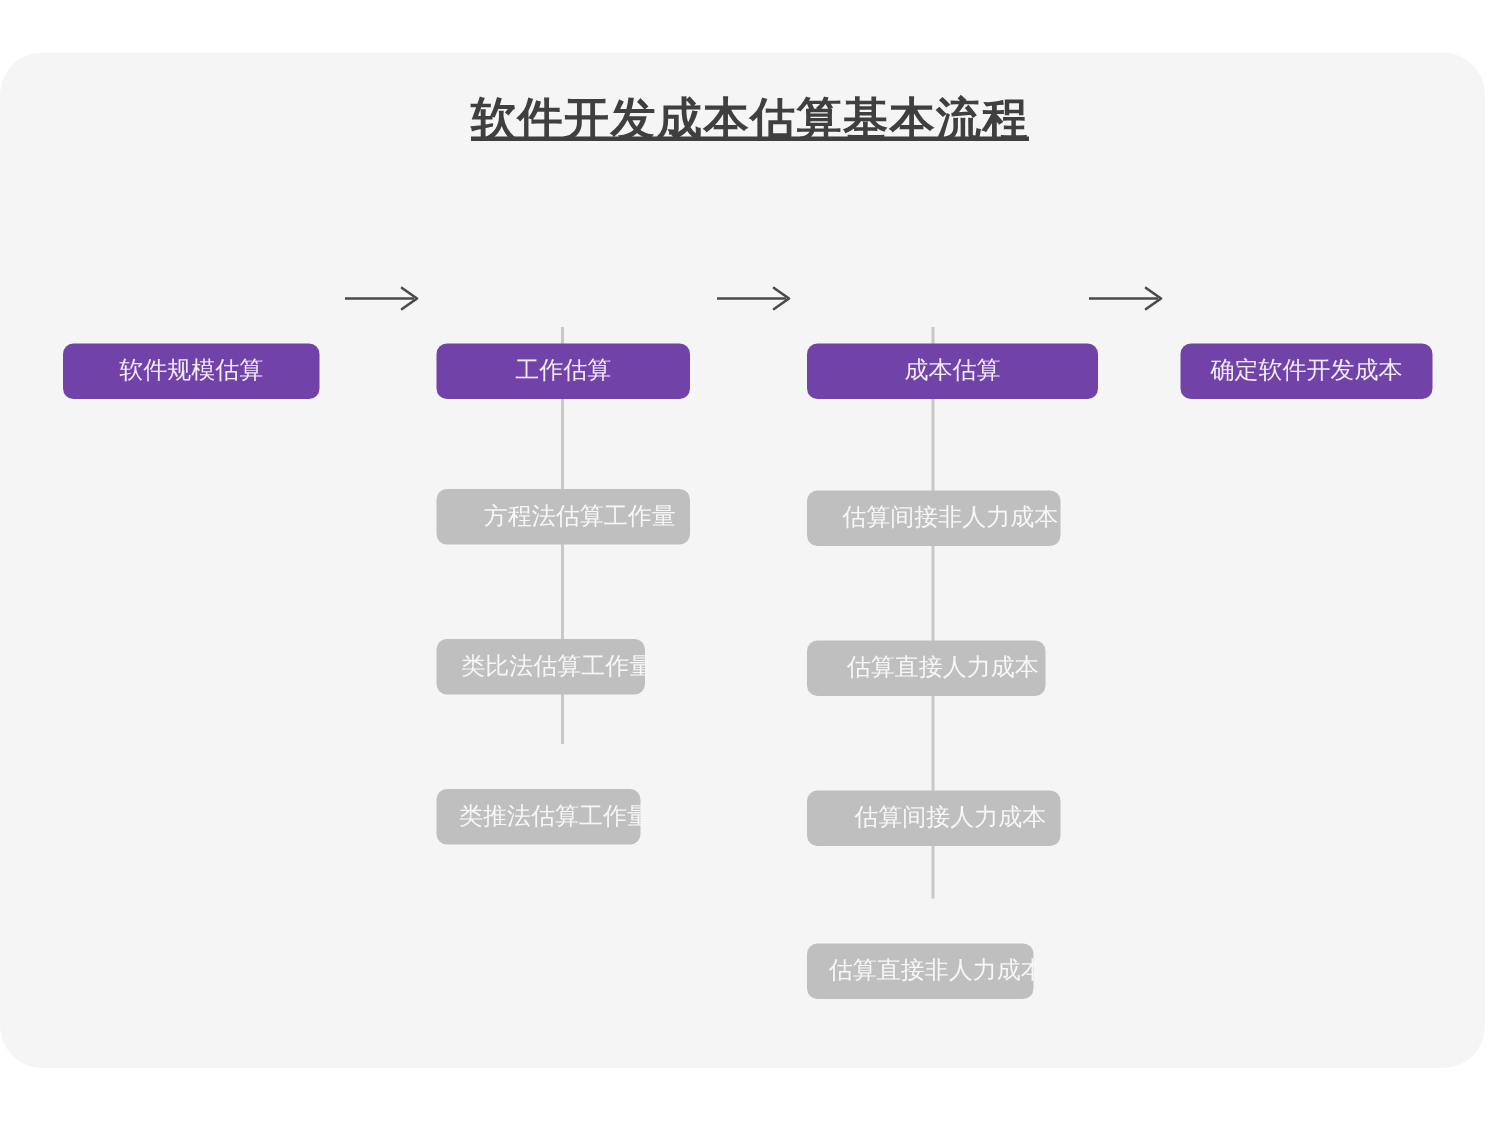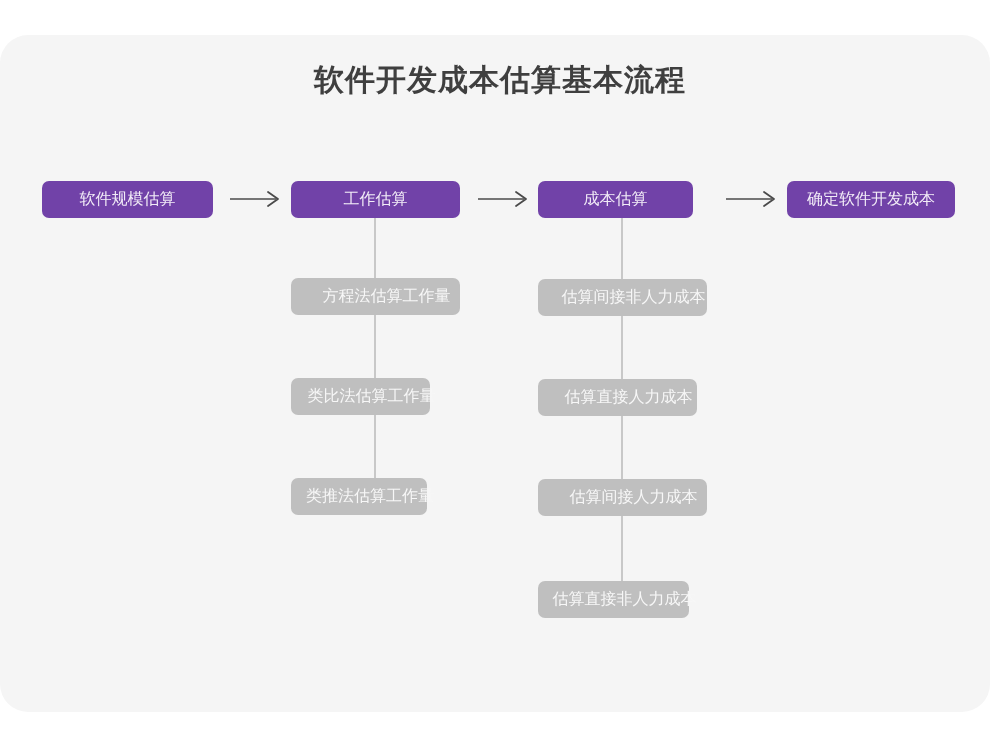--- a/index.html
+++ b/index.html
@@ -31,20 +31,21 @@
     left: 0;
     top: 60px;
     width: 1000px;
     text-align: center;
     font-size: 30px;
     font-weight: 700;
     color: #3f3f3f;
     letter-spacing: 1px;
     line-height: 40px;
     white-space: nowrap;
+    text-decoration: underline;
   }
 
   
   .vline {
     position: absolute;
     width: 2px;
     background: #c8c8c8;
   }
 
   
@@ -58,20 +59,21 @@
   
   .node {
     position: absolute;
     box-sizing: border-box;
     display: flex;
     align-items: center;
     justify-content: center;
     border-radius: 7px;
     white-space: nowrap;
     text-align: center;
+    margin-top: 48px;
   }
   .node.primary {
     background: #7142a8;
     color: #f2ecf7;
     font-size: 16px;
     height: 37px;
   }
   .node.secondary {
     background: #bfbfbf;
     color: #f7f7f7;
@@ -104,21 +106,21 @@
 </div>
 <div class="arrow" style="left:724px; top:188px;">
   <svg width="56" height="22" viewBox="0 0 56 22">
     <path d="M2 11 H48" stroke="#4a4a4a" stroke-width="1.6" fill="none"></path>
     <path d="M40 4 L50 11 L40 18" stroke="#4a4a4a" stroke-width="1.8" fill="none" stroke-linecap="round" stroke-linejoin="round"></path>
   </svg>
 </div>
 
 <div class="node primary" style="left:42px; top:181px; width:171px;">软件规模估算</div>
 <div class="node primary" style="left:291px; top:181px; width:169px;">工作估算</div>
-<div class="node primary" style="left:538px; top:181px; width:155px;">成本估算</div>
+<div class="node primary" style="left:538px; top:181px; width:194px;">成本估算</div>
 <div class="node primary" style="left:787px; top:181px; width:168px;">确定软件开发成本</div>
 
 <div class="node secondary" style="left:291px; top:278px; width:169px;">方程法估算工作量</div>
 <div class="node secondary" style="left:291px; top:378px; width:139px;">类比法估算工作量</div>
 <div class="node secondary" style="left:291px; top:478px; width:136px;">类推法估算工作量</div>
 
 <div class="node secondary" style="left:538px; top:279px; width:169px;">估算间接非人力成本</div>
 <div class="node secondary" style="left:538px; top:379px; width:159px;">估算直接人力成本</div>
 <div class="node secondary" style="left:538px; top:479px; width:169px;">估算间接人力成本</div>
 <div class="node secondary" style="left:538px; top:581px; width:151px;">估算直接非人力成本</div>

